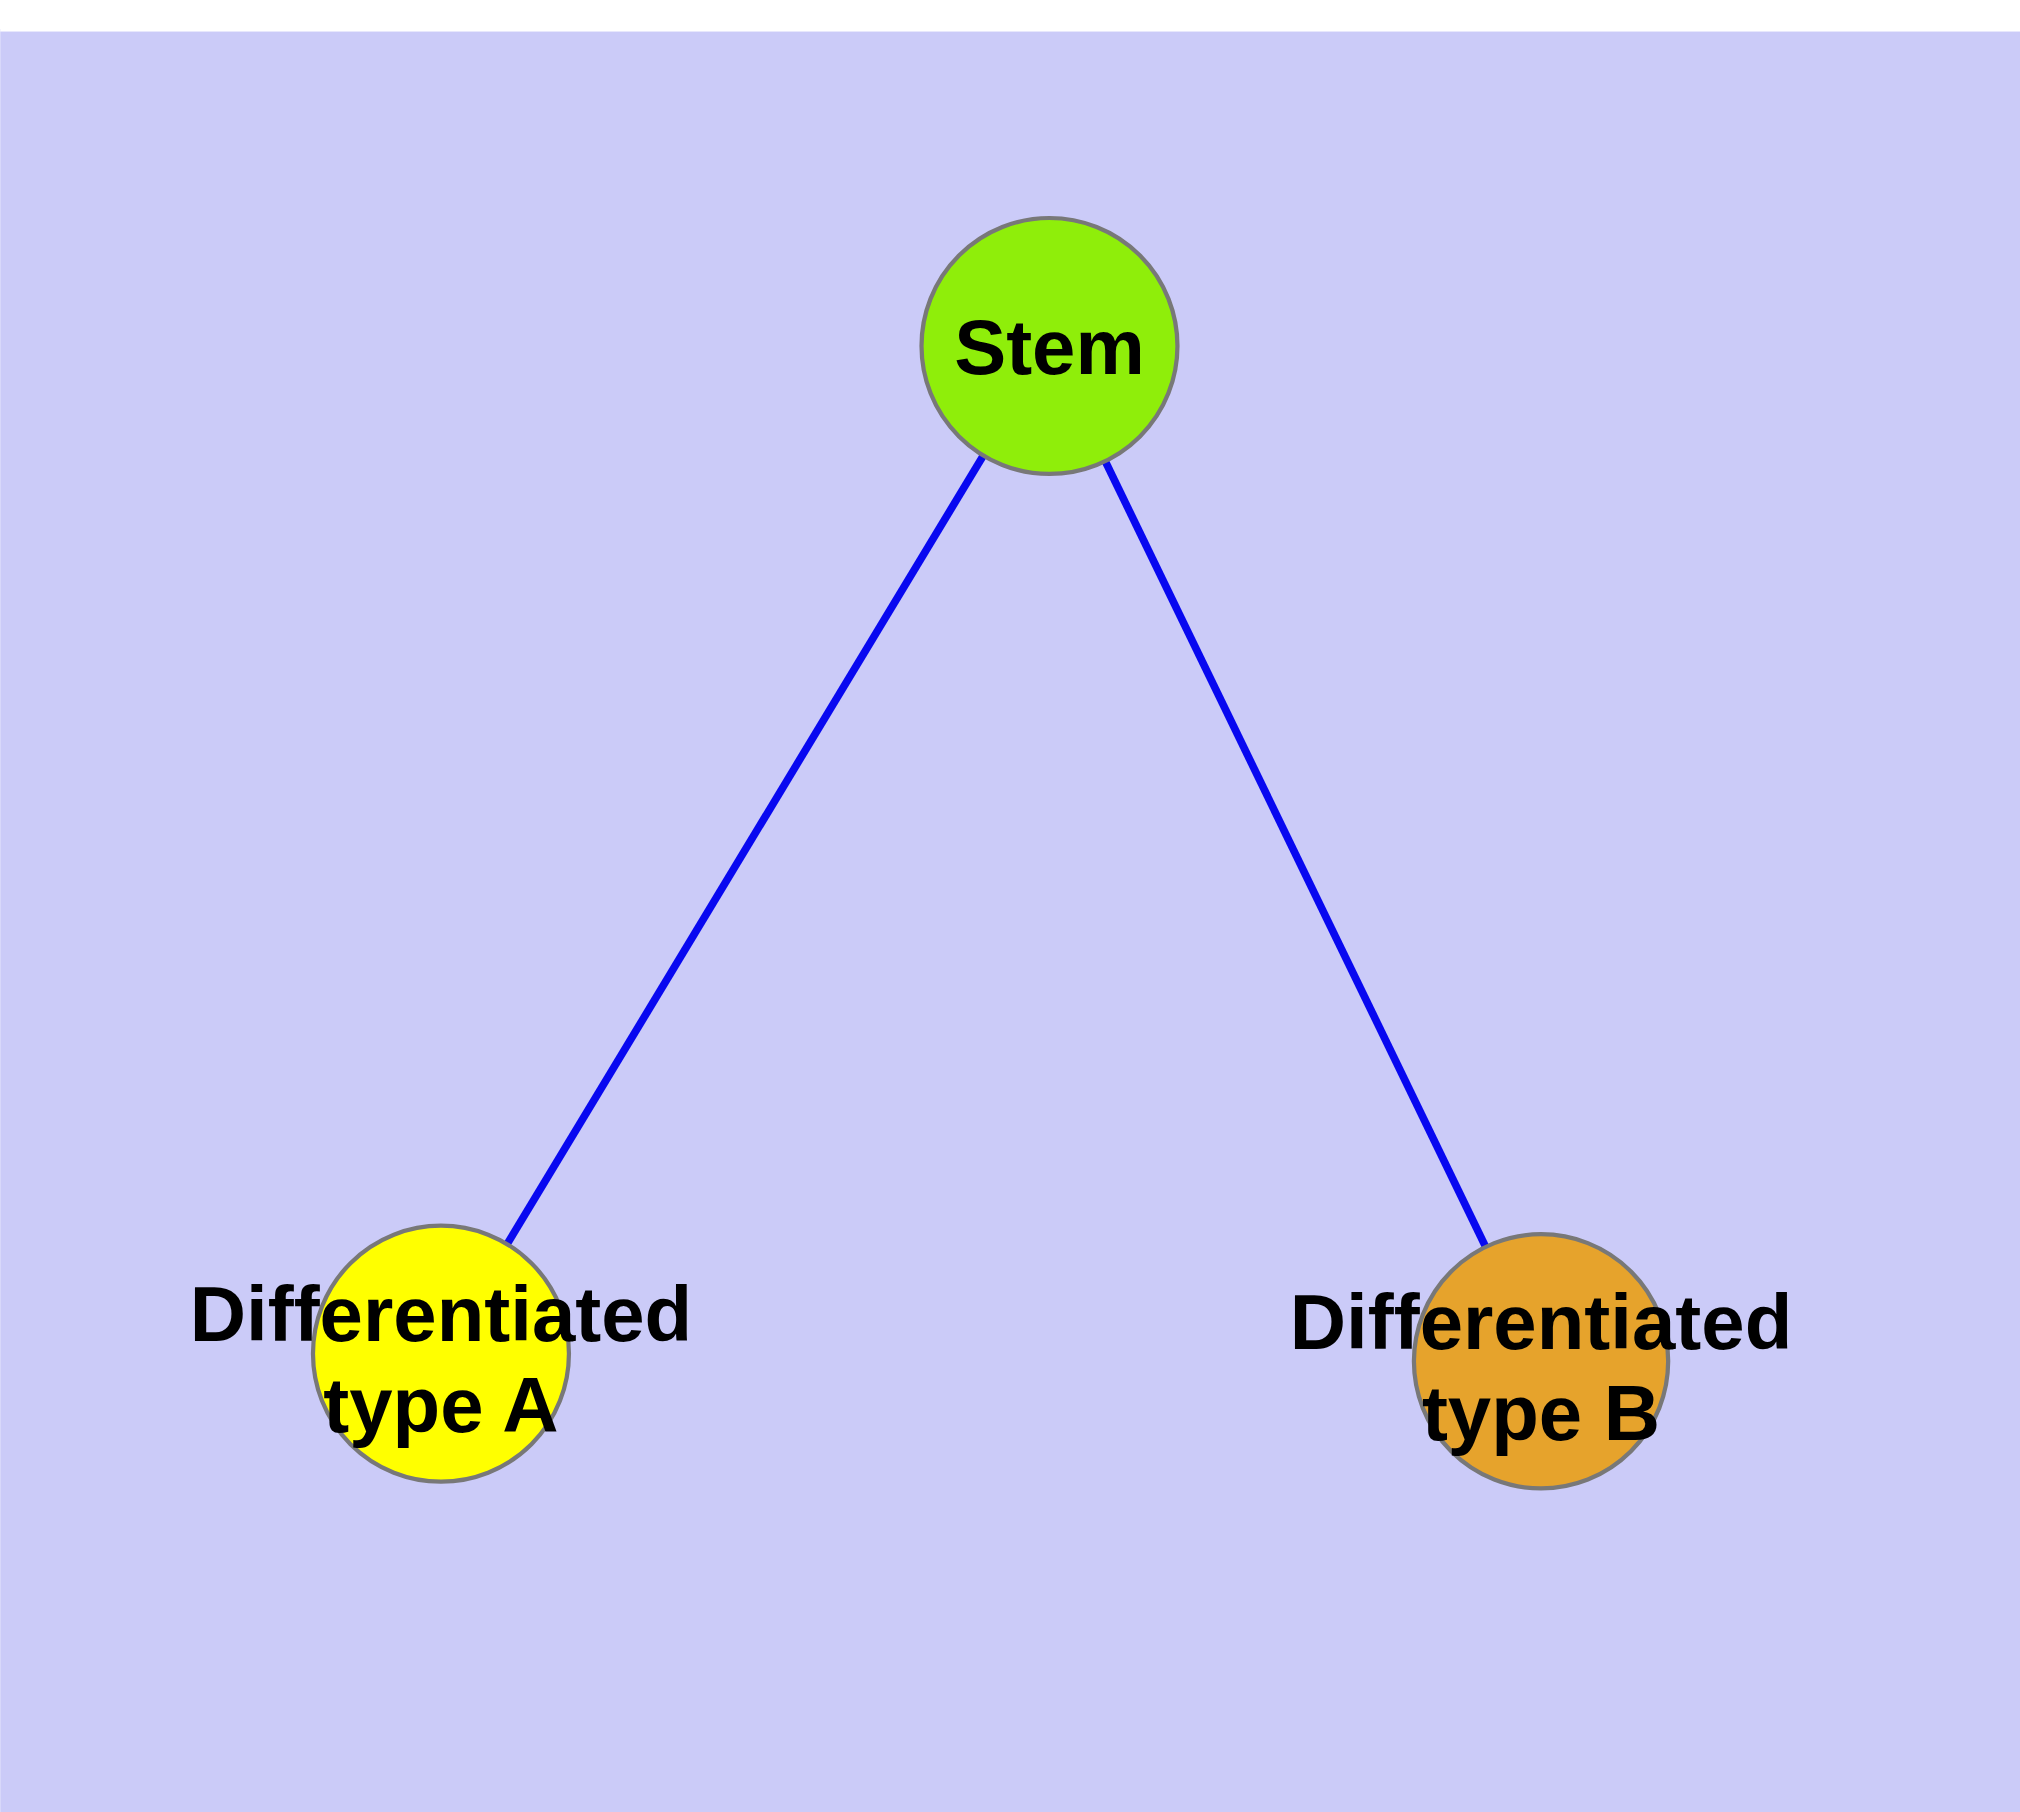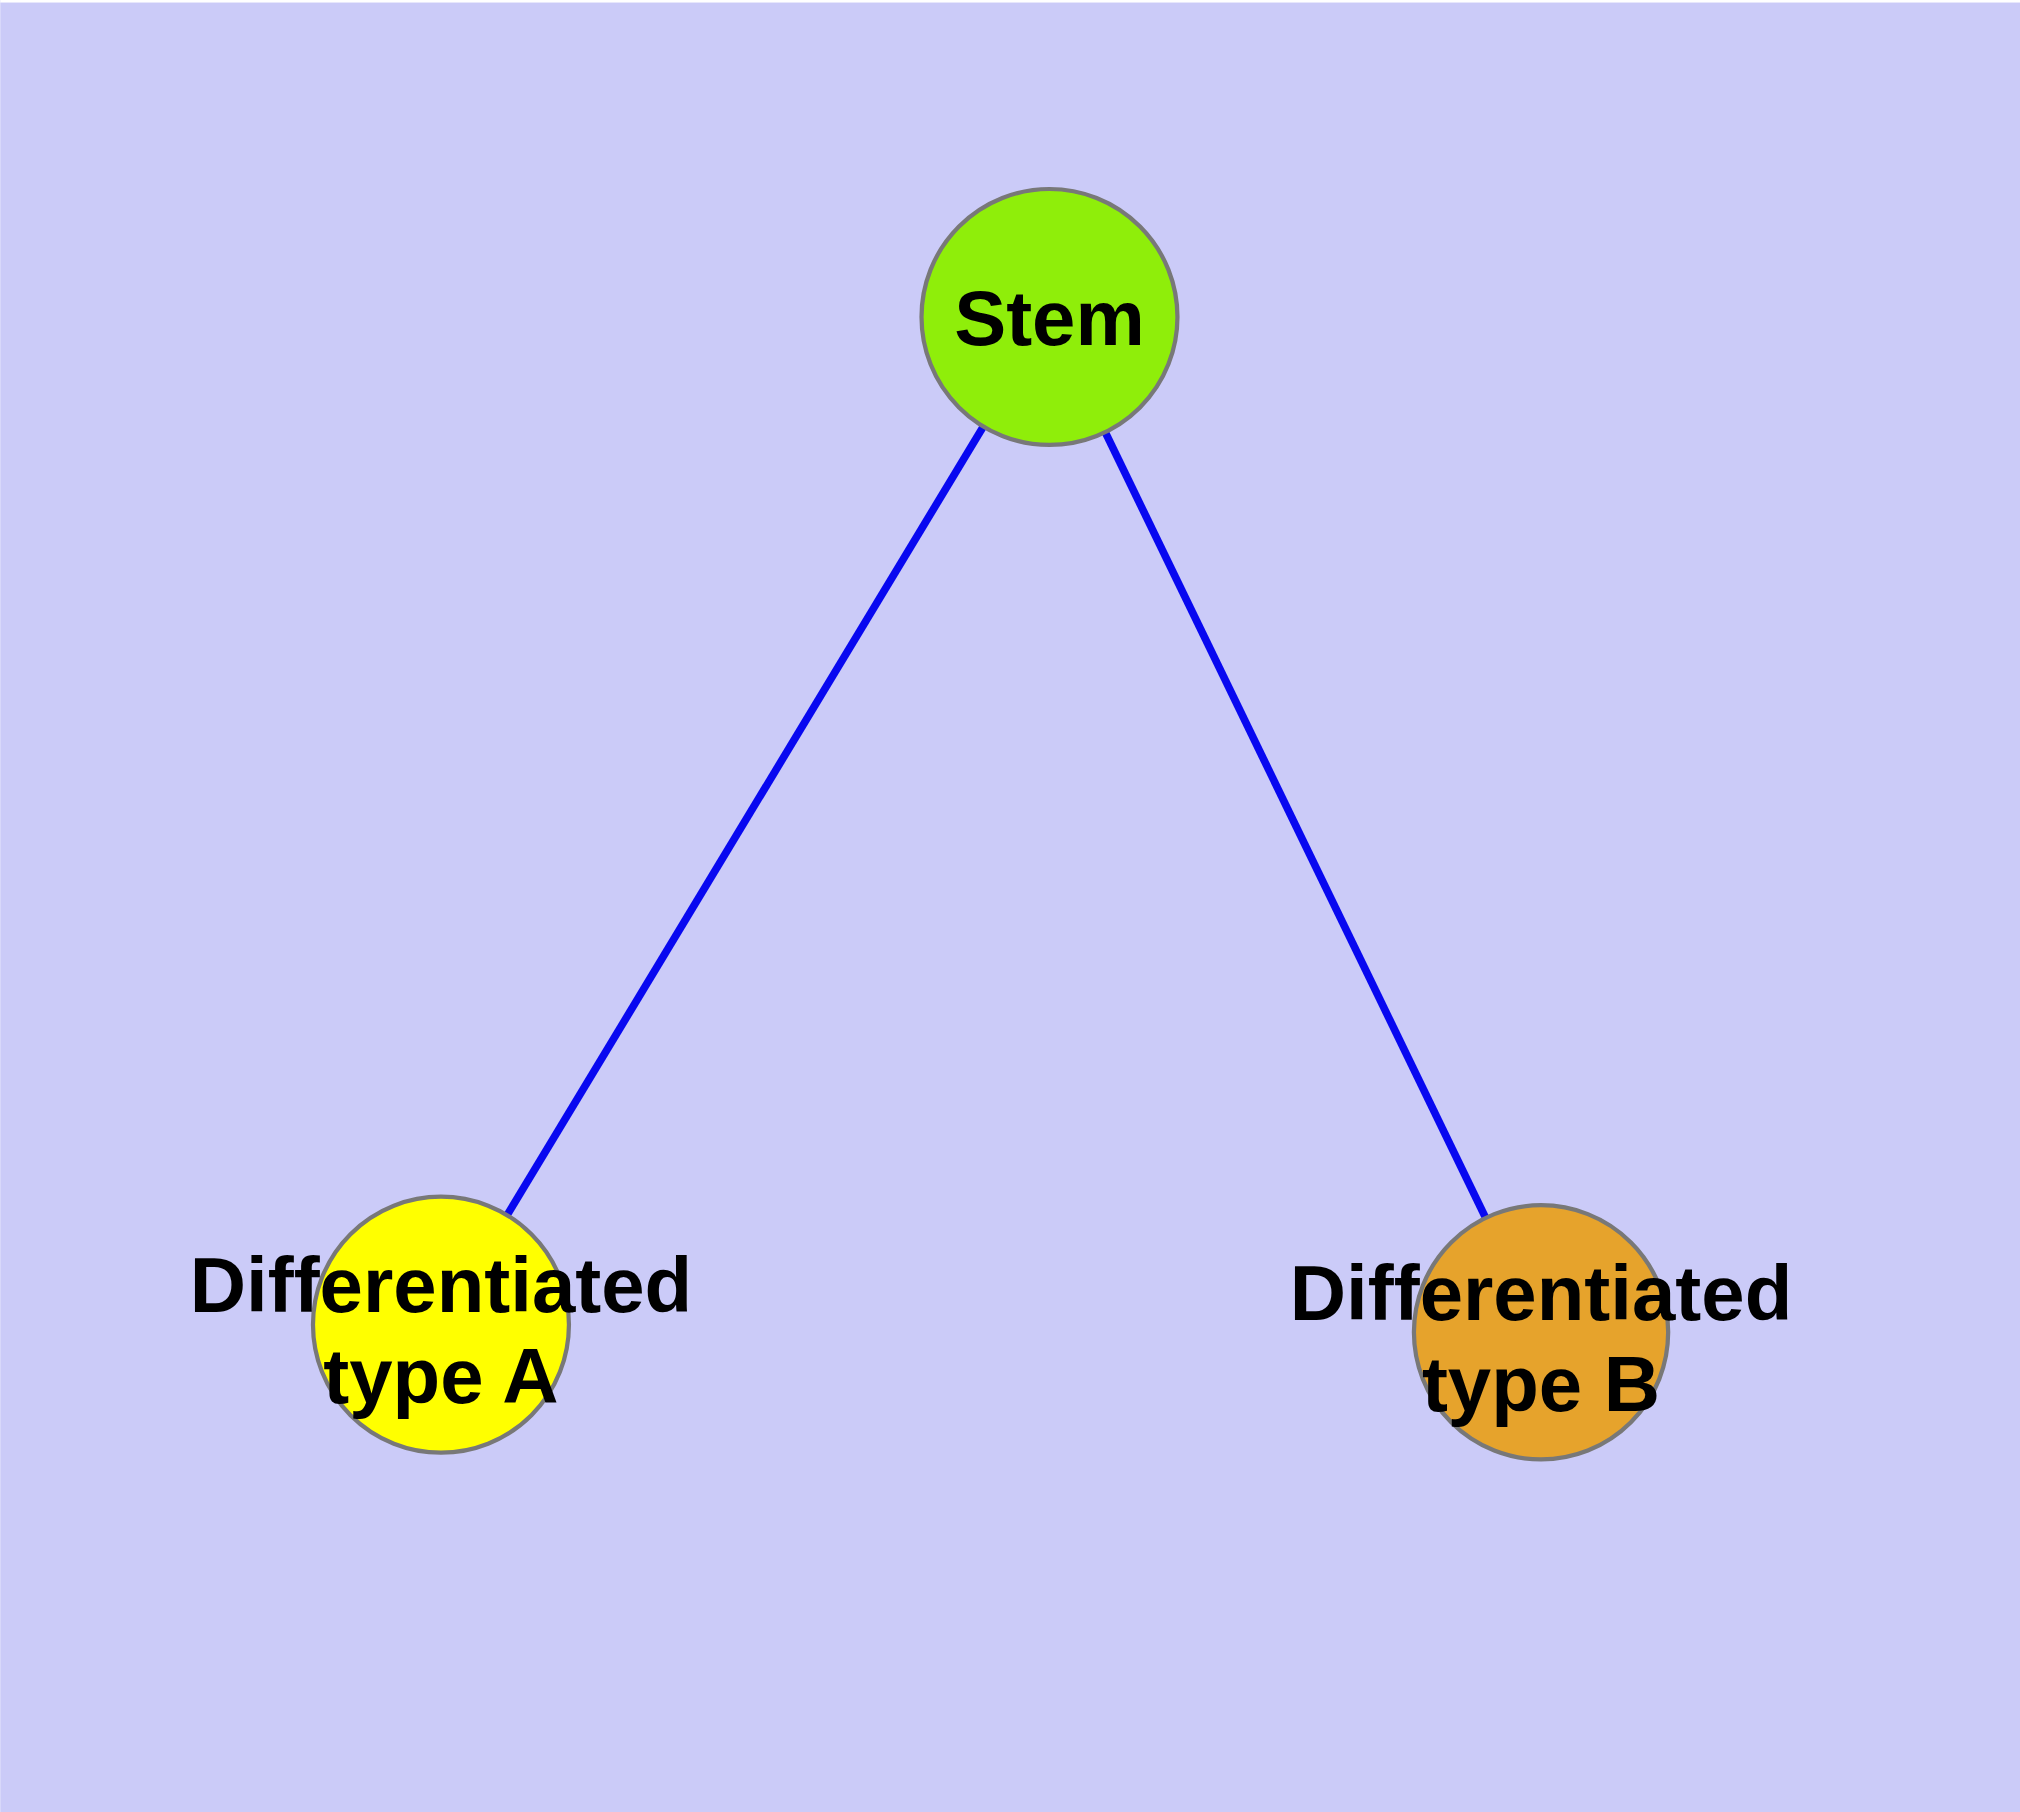--- a/index.html
+++ b/index.html
@@ -7,20 +7,21 @@
     padding: 0;
     width: 2021px;
     height: 1812px;
     overflow: hidden;
     background: #ffffff;
   }
   #figure-root {
     position: relative;
     width: 2021px;
     height: 1276px;
+    margin-top: 29px;
   }
   svg {
     display: block;
   }
   .node-label {
     font-family: "Liberation Sans", "DejaVu Sans", sans-serif;
     font-weight: 700;
     font-size: 92px;
   }
 </style>

